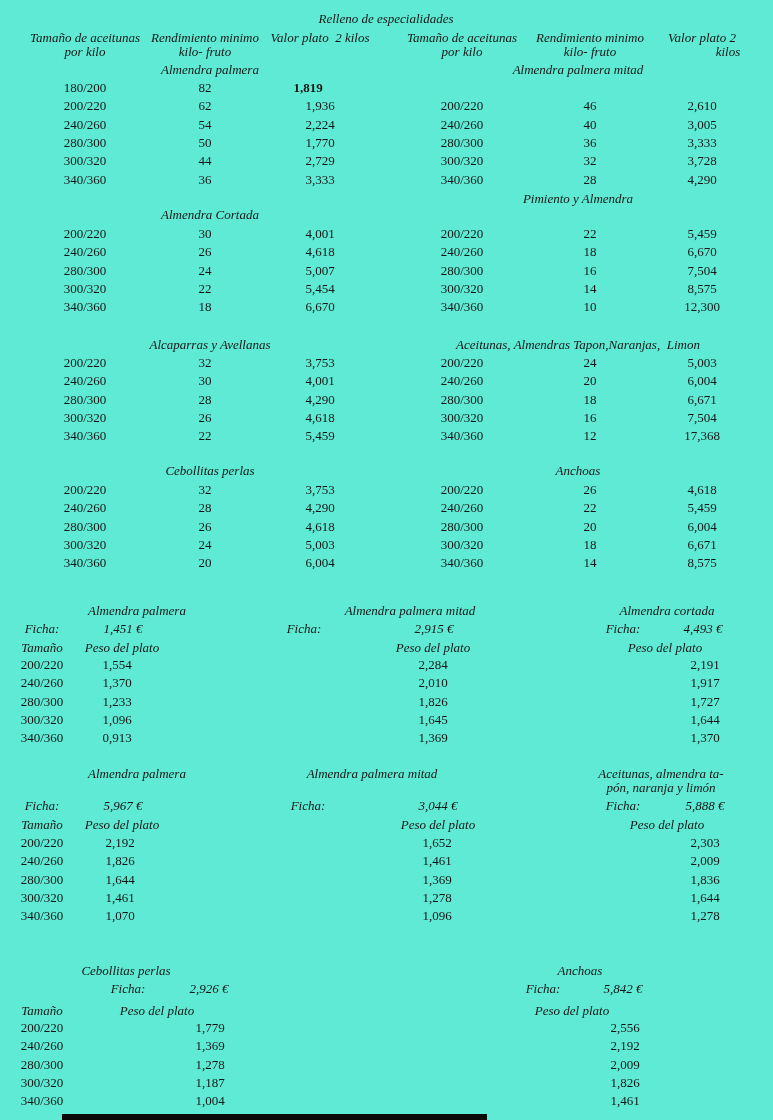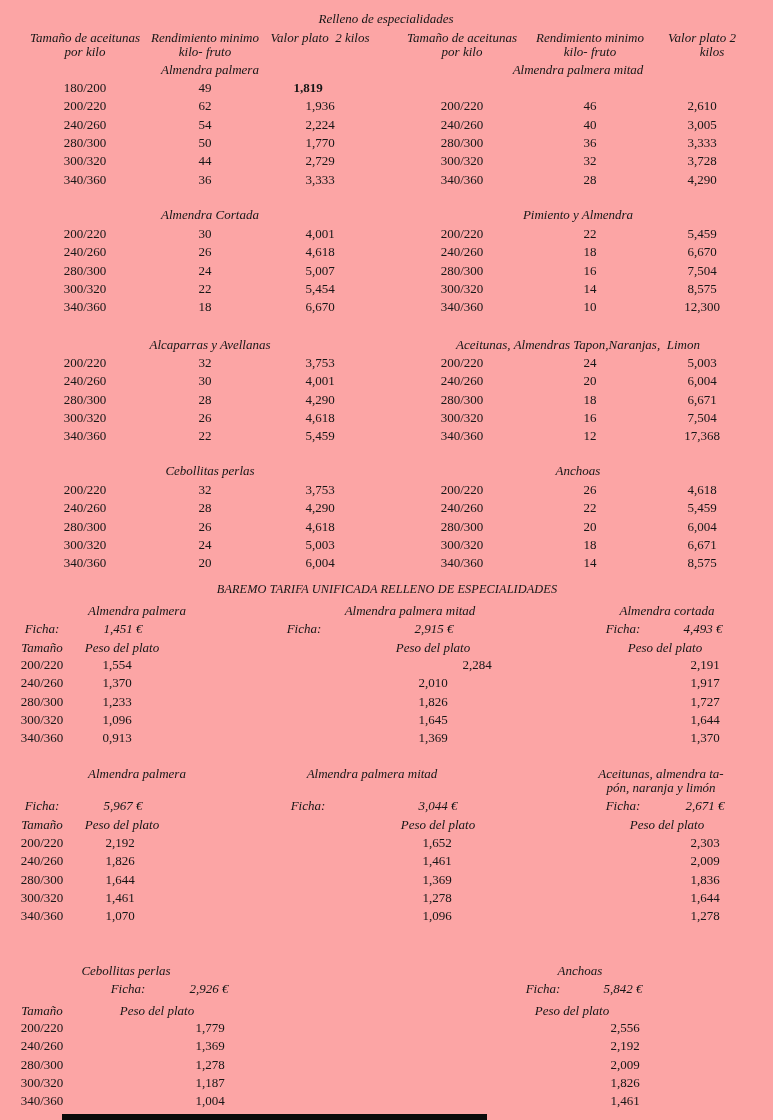--- a/index.html
+++ b/index.html
@@ -1,17 +1,17 @@
 <!DOCTYPE html>
 <html><head>
 <meta charset="utf-8">
 <style>
   html,body{margin:0;padding:0;background:#fff;}
   .page{
-    position:relative;width:773px;height:1120px;background:#fca5a5;
+    position:relative;width:773px;height:1120px;background:#5eead4;
     font-family:"Liberation Serif","DejaVu Serif",serif;
     font-size:13px;color:#161616;overflow:hidden;
   }
   .t{position:absolute;transform:translateX(-50%);white-space:pre;line-height:13px;}
   .it{font-style:italic;}
   .baremo-title{font-size:12.3px;letter-spacing:.1px;}
   .bottom-bar{position:absolute;background:#0a0a0a;}
 </style>
 </head>
 <body>
@@ -24,30 +24,29 @@
   <div class="t it" style="left:85px;top:45px">por kilo</div>
   <div class="t it" style="left:205px;top:31px">Rendimiento minimo</div>
   <div class="t it" style="left:205px;top:45px">kilo- fruto</div>
   <div class="t it" style="left:320px;top:31px">Valor plato  2 kilos</div>
 
   <div class="t it" style="left:462px;top:31px">Tamaño de aceitunas</div>
   <div class="t it" style="left:462px;top:45px">por kilo</div>
   <div class="t it" style="left:590px;top:31px">Rendimiento minimo</div>
   <div class="t it" style="left:590px;top:45px">kilo- fruto</div>
   <div class="t it" style="left:702px;top:31px">Valor plato 2</div>
-  <div class="t it" style="left:712px;top:45px">kilos</div>
-
-  <div class="t it baremo-title" style="left:387px;top:583px">BAREMO TARIFA UNIFICADA RELLENO DE ESPECIALIDADES</div>
+  <div class="t it" style="left:728px;top:45px">kilos</div>
+
 
   <div class="bottom-bar" style="left:62px;top:1114px;width:425px;height:6px"></div>
 
 <div class="t it" style="left: 210px; top: 63px;">Almendra palmera</div>
     <div class="t it" style="left: 578px; top: 63px;">Almendra palmera mitad</div>
     <div class="t" style="left: 85px; top: 81px;">180/200</div>
-    <div class="t" style="left: 205px; top: 81px;">49</div>
+    <div class="t" style="left: 205px; top: 81px;">82</div>
     <div class="t" style="left: 308px; top: 81px; font-weight: bold;">1,819</div>
     <div class="t" style="left: 85px; top: 99.33px;">200/220</div>
     <div class="t" style="left: 205px; top: 99.33px;">62</div>
     <div class="t" style="left: 320px; top: 99.33px;">1,936</div>
     <div class="t" style="left: 85px; top: 117.66px;">240/260</div>
     <div class="t" style="left: 205px; top: 117.66px;">54</div>
     <div class="t" style="left: 320px; top: 117.66px;">2,224</div>
     <div class="t" style="left: 85px; top: 135.99px;">280/300</div>
     <div class="t" style="left: 205px; top: 135.99px;">50</div>
     <div class="t" style="left: 320px; top: 135.99px;">1,770</div>
@@ -66,21 +65,21 @@
     <div class="t" style="left: 462px; top: 135.99px;">280/300</div>
     <div class="t" style="left: 590px; top: 135.99px;">36</div>
     <div class="t" style="left: 702px; top: 135.99px;">3,333</div>
     <div class="t" style="left: 462px; top: 154.32px;">300/320</div>
     <div class="t" style="left: 590px; top: 154.32px;">32</div>
     <div class="t" style="left: 702px; top: 154.32px;">3,728</div>
     <div class="t" style="left: 462px; top: 172.65px;">340/360</div>
     <div class="t" style="left: 590px; top: 172.65px;">28</div>
     <div class="t" style="left: 702px; top: 172.65px;">4,290</div>
     <div class="t it" style="left: 210px; top: 208px;">Almendra Cortada</div>
-    <div class="t it" style="left: 578px; top: 208px;">Pimiento y Almendra</div>
+    <div class="t it" style="left: 578px; top: 192px;">Pimiento y Almendra</div>
     <div class="t" style="left: 85px; top: 227px;">200/220</div>
     <div class="t" style="left: 205px; top: 227px;">30</div>
     <div class="t" style="left: 320px; top: 227px;">4,001</div>
     <div class="t" style="left: 85px; top: 245.33px;">240/260</div>
     <div class="t" style="left: 205px; top: 245.33px;">26</div>
     <div class="t" style="left: 320px; top: 245.33px;">4,618</div>
     <div class="t" style="left: 85px; top: 263.66px;">280/300</div>
     <div class="t" style="left: 205px; top: 263.66px;">24</div>
     <div class="t" style="left: 320px; top: 263.66px;">5,007</div>
     <div class="t" style="left: 85px; top: 281.99px;">300/320</div>
@@ -180,21 +179,21 @@
     <div class="t" style="left: 42px; top: 694.66px;">280/300</div>
     <div class="t" style="left: 117px; top: 694.66px;">1,233</div>
     <div class="t" style="left: 42px; top: 712.99px;">300/320</div>
     <div class="t" style="left: 117px; top: 712.99px;">1,096</div>
     <div class="t" style="left: 42px; top: 731.32px;">340/360</div>
     <div class="t" style="left: 117px; top: 731.32px;">0,913</div>
     <div class="t it" style="left: 410px; top: 604px;">Almendra palmera mitad</div>
     <div class="t it" style="left: 304px; top: 622px;">Ficha:</div>
     <div class="t it" style="left: 434px; top: 622px;">2,915 €</div>
     <div class="t it" style="left: 433px; top: 641px;">Peso del plato</div>
-    <div class="t" style="left: 433px; top: 658px; margin-left: 44px;">2,284</div>
+    <div class="t" style="left: 433px; top: 658px;">2,284</div>
     <div class="t" style="left: 433px; top: 676.33px;">2,010</div>
     <div class="t" style="left: 433px; top: 694.66px;">1,826</div>
     <div class="t" style="left: 433px; top: 712.99px;">1,645</div>
     <div class="t" style="left: 433px; top: 731.32px;">1,369</div>
     <div class="t it" style="left: 667px; top: 604px;">Almendra cortada</div>
     <div class="t it" style="left: 623px; top: 622px;">Ficha:</div>
     <div class="t it" style="left: 703px; top: 622px;">4,493 €</div>
     <div class="t it" style="left: 665px; top: 641px;">Peso del plato</div>
     <div class="t" style="left: 705px; top: 658px;">2,191</div>
     <div class="t" style="left: 705px; top: 676.33px; text-align: center;">1,917</div>
@@ -221,21 +220,21 @@
     <div class="t it" style="left: 438px; top: 799px;">3,044 €</div>
     <div class="t it" style="left: 438px; top: 818px;">Peso del plato</div>
     <div class="t" style="left: 437px; top: 836px;">1,652</div>
     <div class="t" style="left: 437px; top: 854.33px;">1,461</div>
     <div class="t" style="left: 437px; top: 872.66px;">1,369</div>
     <div class="t" style="left: 437px; top: 890.99px;">1,278</div>
     <div class="t" style="left: 437px; top: 909.32px;">1,096</div>
     <div class="t it" style="left: 661px; top: 767px;">Aceitunas, almendra ta-</div>
     <div class="t it" style="left: 661px; top: 781px;">pón, naranja y limón</div>
     <div class="t it" style="left: 623px; top: 799px;">Ficha:</div>
-    <div class="t it" style="left: 705px; top: 799px;">2,671 €</div>
+    <div class="t it" style="left: 705px; top: 799px;">5,888 €</div>
     <div class="t it" style="left: 667px; top: 818px;">Peso del plato</div>
     <div class="t" style="left: 705px; top: 836px;">2,303</div>
     <div class="t" style="left: 705px; top: 854.33px;">2,009</div>
     <div class="t" style="left: 705px; top: 872.66px;">1,836</div>
     <div class="t" style="left: 705px; top: 890.99px;">1,644</div>
     <div class="t" style="left: 705px; top: 909.32px;">1,278</div>
     <div class="t it" style="left: 126px; top: 964px;">Cebollitas perlas</div>
     <div class="t it" style="left: 128px; top: 982px;">Ficha:</div>
     <div class="t it" style="left: 209px; top: 982px;">2,926 €</div>
     <div class="t it" style="left: 42px; top: 1004px;">Tamaño</div>

